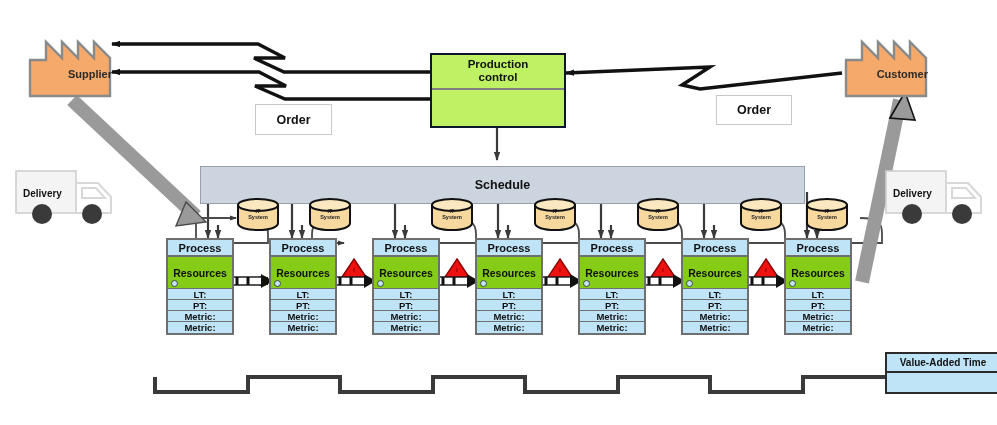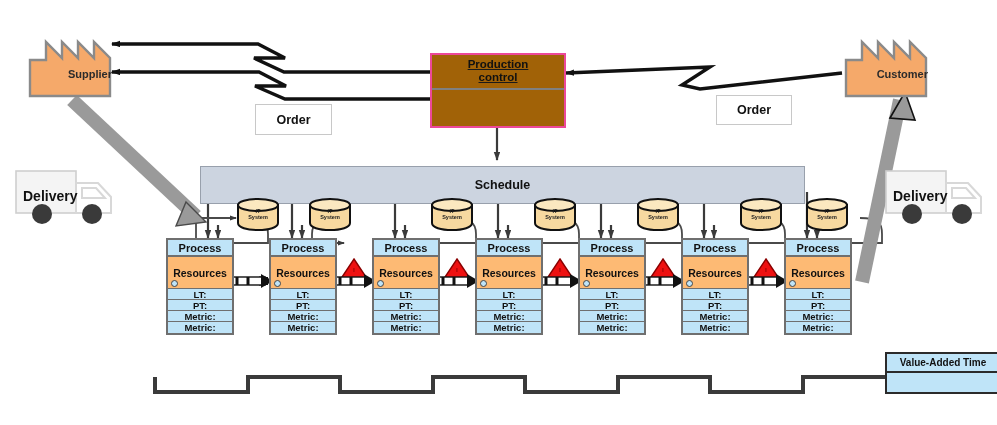--- a/index.html
+++ b/index.html
@@ -12,38 +12,38 @@
   .labelbox{background:#ffffff;border:1px solid #c8c8c8;
             display:flex;align-items:center;justify-content:center;
             font-size:12.5px;font-weight:bold;color:#111;}
 
   
   .factory{position:absolute;}
   .factory .ftxt{position:absolute;left:0;width:100%;text-align:right;
                  font-size:11px;font-weight:bold;color:#2b2b2b;}
 
   
-  .pcbox{background:#a16207;border:2px solid #ec4899;box-sizing:border-box;text-decoration:underline;}
+  .pcbox{background:#bef264;border:2px solid #0f172a;box-sizing:border-box;}
   .pchead{height:49%;box-sizing:border-box;border-bottom:2px solid #808080;
           display:flex;align-items:center;justify-content:center;
           font-size:11.5px;font-weight:bold;line-height:1.15;text-align:center;color:#111;}
 
   
   .schedule{background:#ccd4e0;border:1px solid #98a0ac;box-sizing:border-box;
             display:flex;align-items:center;justify-content:center;
             font-size:12.5px;font-weight:bold;color:#111;}
 
   
   .proc{box-sizing:border-box;border:2px solid #6f6f6f;background:#bfe4f8;
         width:68px;}
   .proc .phead{height:17px;box-sizing:border-box;border-bottom:2px solid #6f6f6f;
                display:flex;align-items:center;justify-content:center;
                font-size:11px;font-weight:bold;color:#111;background:#bfe4f8;}
   .proc .pres{height:32px;box-sizing:border-box;border-bottom:1px solid #6f6f6f;
-              position:relative;background:#fdba74;
+              position:relative;background:#84cc16;
               display:flex;align-items:center;justify-content:center;}
   .proc .pres span{font-size:10.5px;font-weight:bold;color:#111;}
   .proc .pres .opdot{position:absolute;left:3px;bottom:1px;width:5px;height:5px;
                      border:1px solid #444;border-radius:50%;background:#bfe4f8;}
   .proc .prow{height:11px;box-sizing:border-box;border-bottom:1px solid #6f6f6f;
               display:flex;align-items:center;justify-content:center;
               font-size:9.5px;font-weight:bold;color:#111;background:#bfe4f8;}
   .proc .prow:last-child{border-bottom:none;}
 
   
@@ -51,21 +51,21 @@
   .itsys .itxt{position:absolute;left:0;top:11px;width:100%;text-align:center;
                font-size:5.5px;font-weight:bold;line-height:1.15;color:#222;}
 
   
   .invtri{position:absolute;}
   .invtri .ichar{position:absolute;left:0;top:9px;width:100%;text-align:center;
                  font-size:5px;font-weight:bold;color:#7a0000;}
 
   
   .truck{position:absolute;}
-  .truck .ttxt{position:absolute;font-size:14px;font-weight:bold;color:#111;}
+  .truck .ttxt{position:absolute;font-size:10px;font-weight:bold;color:#111;}
 
   
   .legend{border:2px solid #2b2b2b;box-sizing:border-box;background:#bfe4f8;}
   .legend .lrow{box-sizing:border-box;display:flex;align-items:center;
                 justify-content:center;font-size:10px;font-weight:bold;color:#111;}
   .legend .lrow.top{height:19px;border-bottom:2px solid #2b2b2b;}
   .legend .lrow.bot{height:19px;}
 </style>
 </head>
 <body>

